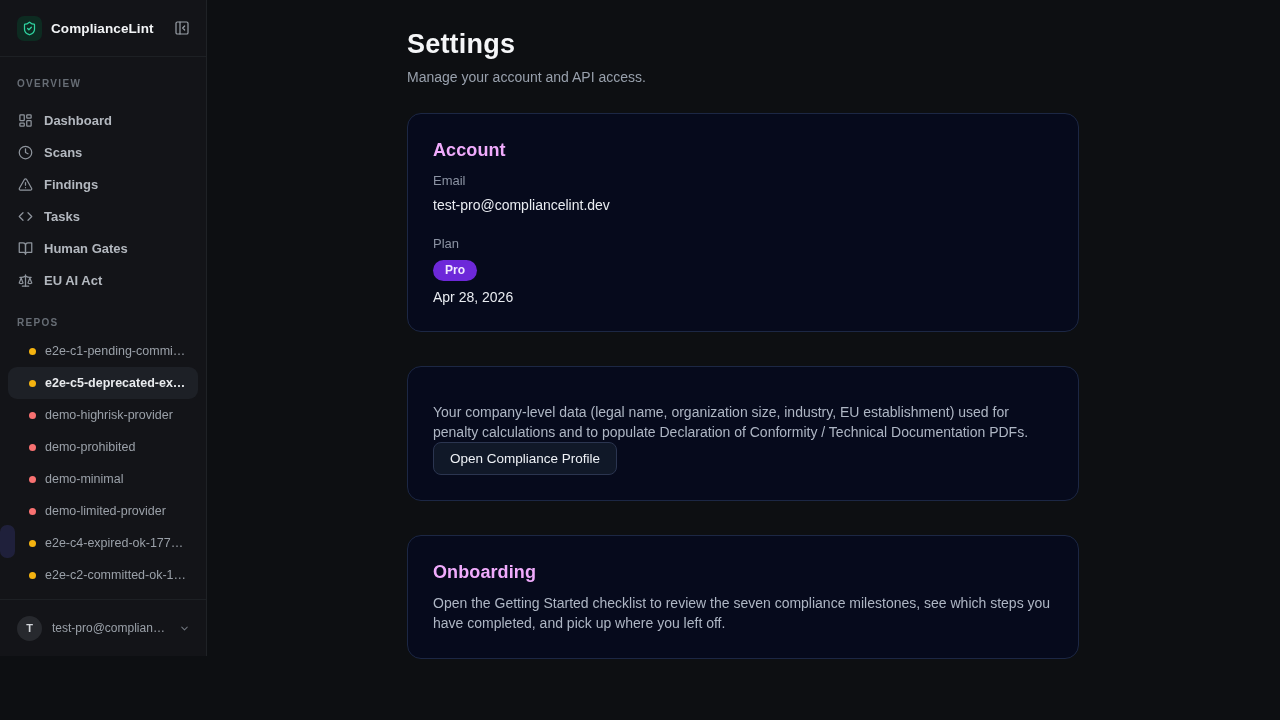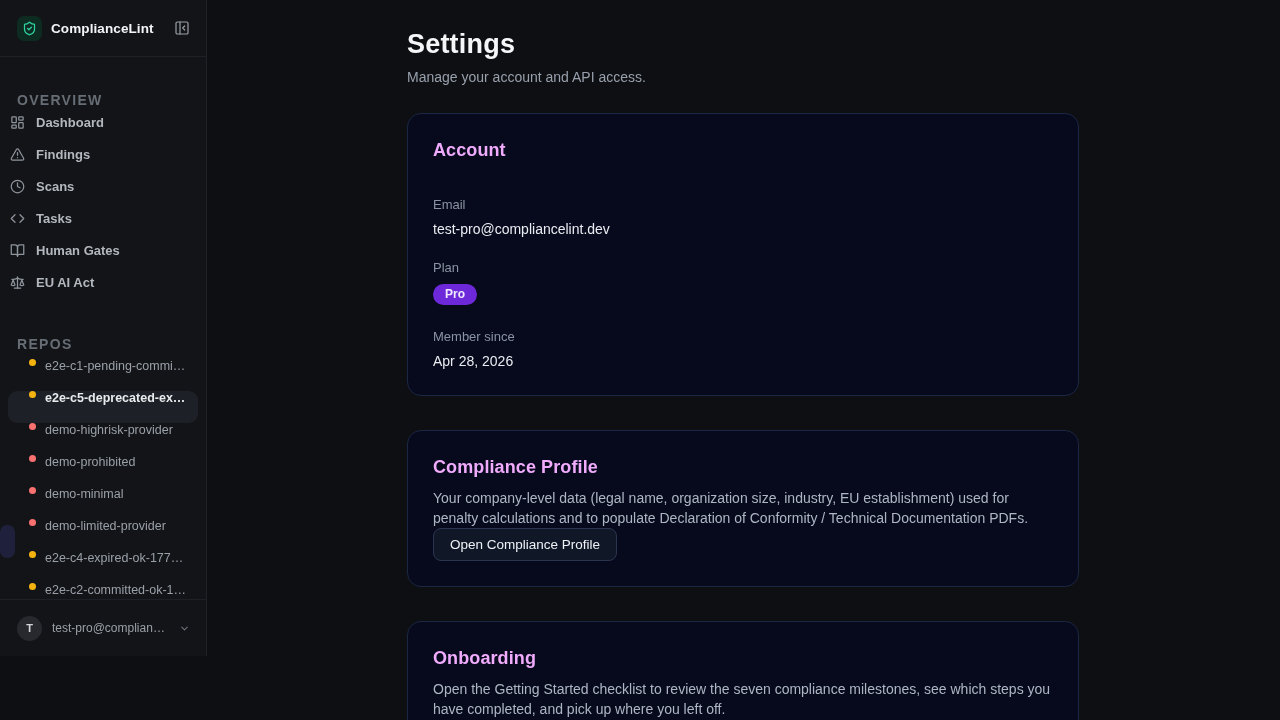--- a/index.html
+++ b/index.html
@@ -39,36 +39,36 @@
   .collapse-btn {
     width: 18px; height: 18px; color: #9aa0a8;
     background: none; border: none; padding: 0; cursor: pointer;
     display: flex; align-items: center; justify-content: center;
   }
   .collapse-btn svg { width: 16px; height: 16px; }
 
   .side-scroll { flex: 1; overflow: hidden; position: relative; }
 
   .section-label {
-    margin: 35px 0 7px 17px;
-    font-size: 14px; font-weight: 700; letter-spacing: 1.3px;
+    margin: 21px 0 7px 17px;
+    font-size: 10px; font-weight: 700; letter-spacing: 1.3px;
     color: #676d75;
   }
   .section-label.repos { margin-top: 29px; }
 
   .nav-item {
-    height: 32px; display: flex; align-items: flex-start;
-    padding-left: 10px; gap: 11px; cursor: pointer;
+    height: 32px; display: flex; align-items: flex-end;
+    padding-left: 18px; gap: 11px; cursor: pointer;
   }
   .nav-icon { width: 15px; height: 15px; color: #8e949c; flex: 0 0 15px; display: flex; }
   .nav-icon svg { width: 15px; height: 15px; }
   .nav-label { font-size: 13px; font-weight: 600; color: #b3b8bf; }
 
   .repo-item {
-    height: 32px; display: flex; align-items: flex-start;
+    height: 32px; display: flex; align-items: center;
     padding-left: 21px; gap: 9px; cursor: pointer;
     margin: 0 8px; border-radius: 9px;
   }
   .repo-item[data-selected="true"] { background: #1d2026; }
   .dot { width: 7px; height: 7px; border-radius: 50%; flex: 0 0 7px; }
   .dot[data-status="amber"] { background: #f5b310; }
   .dot[data-status="rose"]  { background: #f87171; }
   .repo-label {
     font-size: 12.5px; font-weight: 500; color: #9aa0a8;
     white-space: nowrap; overflow: hidden; text-overflow: ellipsis;
@@ -121,21 +121,21 @@
     border: 1px solid #1c2744;
     border-radius: 14px;
     padding: 25px;
   }
   .card + .card, .card.cp, .card.ob { margin-top: 34px; }
   .card-title {
     margin: 0; font-size: 18px; line-height: 22px;
     font-weight: 700; color: #f0abfc; letter-spacing: .1px;
   }
 
-  .field-label { margin-top: 36px; font-size: 13px; line-height: 16px; color: #8b93a3; }
+  .field-label { margin-top: 12px; font-size: 13px; line-height: 16px; color: #8b93a3; }
   .field-label.gap { margin-top: 22px; }
   .field-label.gap-lg { margin-top: 24px; }
   .field-value { margin-top: 8px; font-size: 14px; line-height: 17px; color: #e9ecf1; }
 
   .badge-pro {
     display: inline-block; margin-top: 8px;
     background: #6d28d9; color: #f1e9ff;
     font-size: 12px; font-weight: 700;
     padding: 3px 12px 4px; border-radius: 999px;
   }
@@ -184,36 +184,36 @@
           <rect x="14" y="12" width="7" height="9" rx="1"></rect>
             <rect x="3" y="16" width="7" height="5" rx="1"></rect>
         </svg>
       </span>
       <span class="nav-label">Dashboard</span>
     </div>
 
     <div class="nav-item">
       <span class="nav-icon">
         <svg viewBox="0 0 24 24" fill="none" stroke="currentColor" stroke-width="2" stroke-linecap="round" stroke-linejoin="round">
+          <circle cx="12" cy="12" r="10"></circle>
+            <polyline points="12 6 12 12 16 14"></polyline>
+        </svg>
+      </span>
+      <span class="nav-label">Scans</span>
+    </div>
+
+    <div class="nav-item">
+      <span class="nav-icon">
+        <svg viewBox="0 0 24 24" fill="none" stroke="currentColor" stroke-width="2" stroke-linecap="round" stroke-linejoin="round">
           <path d="m21.73 18-8-14a2 2 0 0 0-3.48 0l-8 14A2 2 0 0 0 4 21h16a2 2 0 0 0 1.73-3Z"></path>
           <path d="M12 9v4"></path>
             <path d="M12 17h.01"></path>
         </svg>
       </span>
       <span class="nav-label">Findings</span>
-    </div>
-
-    <div class="nav-item">
-      <span class="nav-icon">
-        <svg viewBox="0 0 24 24" fill="none" stroke="currentColor" stroke-width="2" stroke-linecap="round" stroke-linejoin="round">
-          <circle cx="12" cy="12" r="10"></circle>
-            <polyline points="12 6 12 12 16 14"></polyline>
-        </svg>
-      </span>
-      <span class="nav-label">Scans</span>
     </div>
 
     <div class="nav-item">
       <span class="nav-icon">
         <svg viewBox="0 0 24 24" fill="none" stroke="currentColor" stroke-width="2" stroke-linecap="round" stroke-linejoin="round">
           <polyline points="16 18 22 12 16 6"></polyline>
             <polyline points="8 6 2 12 8 18"></polyline>
         </svg>
       </span>
       <span class="nav-label">Tasks</span>
@@ -297,26 +297,24 @@
     <p class="page-subtitle">Manage your account and API access.</p>
 
     <section class="card">
       <h2 class="card-title">Account</h2>
       <div class="field-label">Email</div>
       <div class="field-value">test-pro@compliancelint.dev</div>
       <div class="field-label gap">Plan</div>
       <div>
         <span class="badge-pro">Pro</span>
       </div>
-      <div class="field-label gap-lg">Member since</div>
       <div class="field-value">Apr 28, 2026</div>
     </section>
 
     <section class="card cp">
-      <h2 class="card-title">Compliance Profile</h2>
       <p class="card-desc">Your company-level data (legal name, organization size, industry, EU establishment) used for penalty calculations and to populate Declaration of Conformity / Technical Documentation PDFs.</p>
       <button class="btn-secondary">Open Compliance Profile</button>
     </section>
 
     <section class="card ob">
       <h2 class="card-title">Onboarding</h2>
       <p class="card-desc">Open the Getting Started checklist to review the seven compliance milestones, see which steps you have completed, and pick up where you left off.</p>
     </section>
   </div>
 </main>

